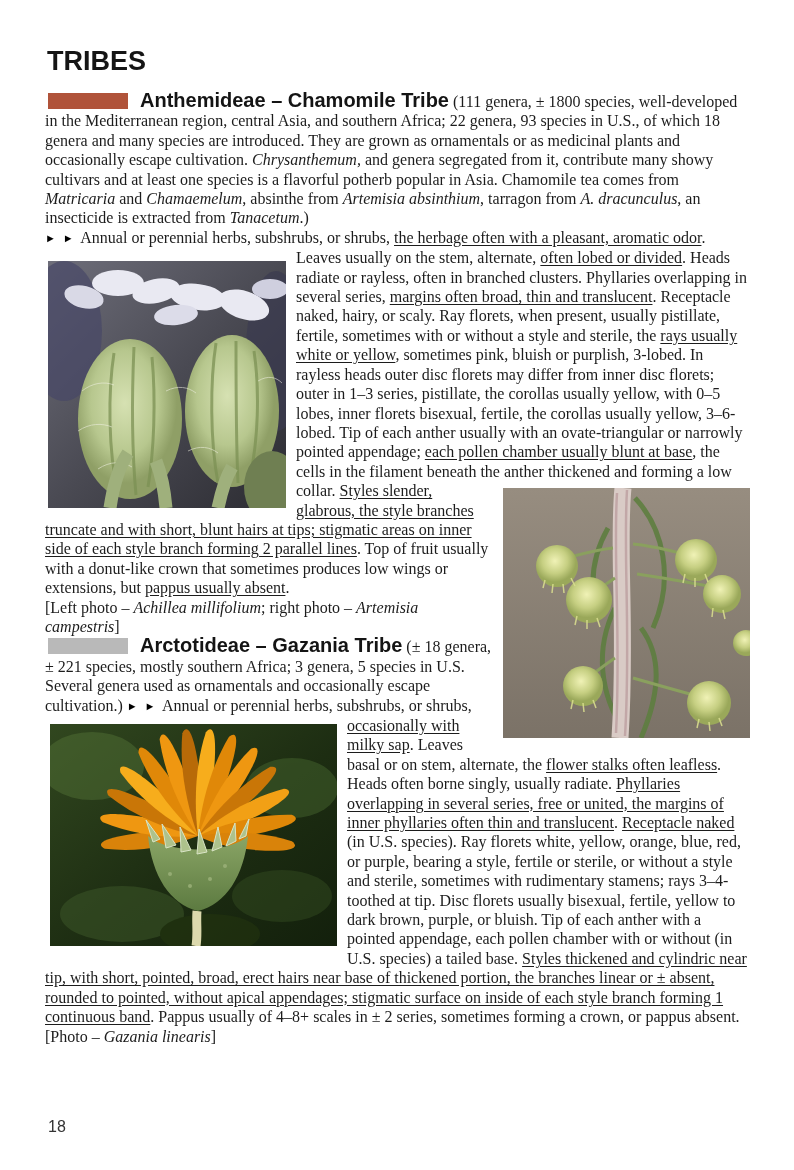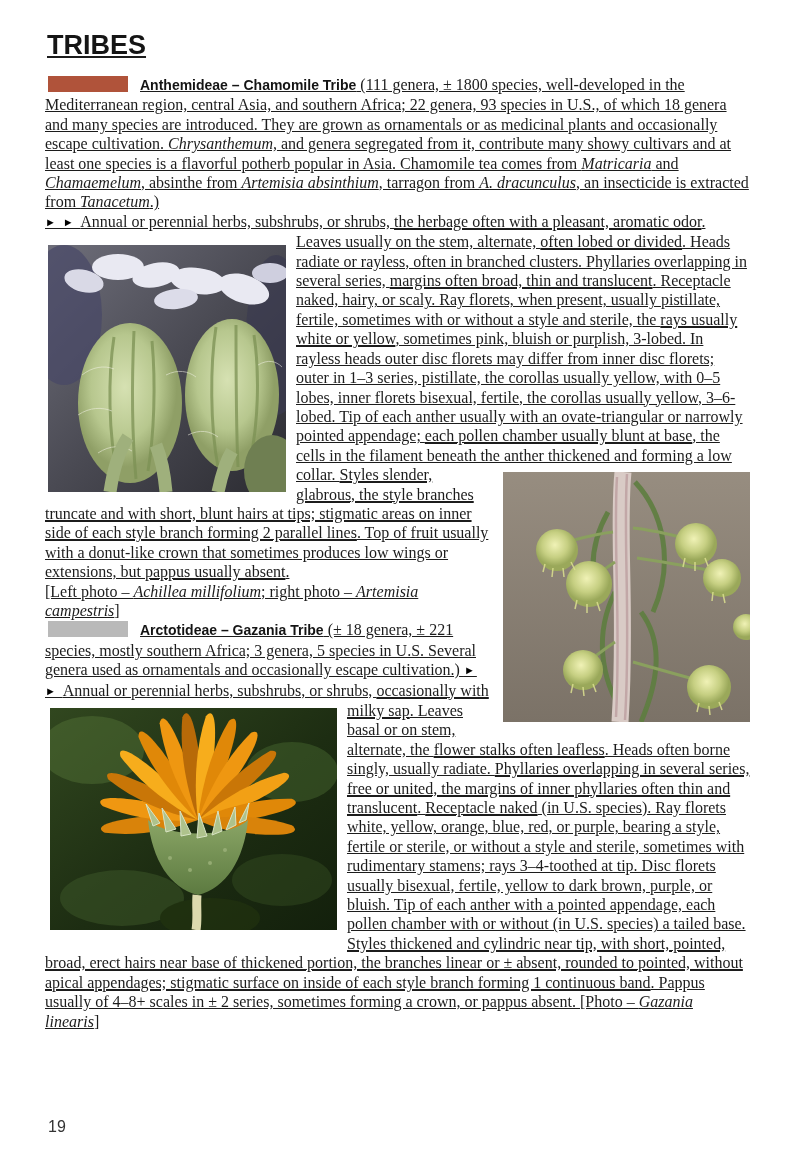--- a/index.html
+++ b/index.html
@@ -4,21 +4,21 @@
 <style>
   html,body { margin:0; padding:0; }
   body {
     width:794px; height:1170px;
     background:#ffffff;
     position:relative;
     overflow:hidden;
     font-family:"Liberation Serif", serif;
     color:#1c1c1c;
   }
-  .page { padding:30px 44px 0 45px; box-sizing:border-box;text-decoration:underline; }
+  .page { padding:46px 44px 0 45px; box-sizing:border-box; }
   h1.page-title {
     font-family:"Liberation Sans", sans-serif;
     font-weight:bold;
     font-size:27px;
     line-height:30px;
     margin:0 0 15px 2px;
     color:#151515;
     letter-spacing:0px;
   }
   .flow {
@@ -26,21 +26,21 @@
     line-height:19.4px;
     text-align:left;
     margin:0;
   }
   .tribe2 { }
   .seg-i { font-style:italic; }
   .seg-u { text-decoration:underline; text-underline-offset:2px; }
   .seg-b {
     font-family:"Liberation Sans", sans-serif;
     font-weight:bold;
-    font-size:14px;
+    font-size:20px;
     color:#141414;
   }
   .seg-arrows { font-size:11px; letter-spacing:2px; vertical-align:1px; color:#000; }
   .swatch {
     display:inline-block;
     width:80px; height:16px;
     margin:0 12px 0 3px;
     vertical-align:-2px;
   }
   
@@ -253,15 +253,15 @@
       <g fill="#9db37b" opacity="0.8">
         <circle cx="120" cy="150" r="2"></circle>
           <circle cx="140" cy="162" r="2"></circle>
           <circle cx="160" cy="155" r="2"></circle>
           <circle cx="175" cy="142" r="2"></circle>
       </g>
       <path d="M147,187 C146,198 148,210 146,222" stroke="#dcd9ad" stroke-width="9" fill="none"></path>
     </svg>
   <span class="swatch" style="background: rgb(185, 185, 185);"></span><span class="seg-b">Arctotideae – Gazania Tribe</span><span> (± 18 genera, ± 221 species, mostly southern Africa; 3 genera, 5 species in U.S. Several genera used as ornamentals and occasionally escape cultivation.) </span><span class="seg-arrows">► ► </span><span>Annual or perennial herbs, subshrubs, or shrubs, </span><span class="seg-u">occasionally with milky sap</span><span>. Leaves basal or on stem, alternate, the </span><span class="seg-u">flower stalks often leafless</span><span>. Heads often borne singly, usually radiate. </span><span class="seg-u">Phyllaries overlapping in several series, free or united, the margins of inner phyllaries often thin and translucent</span><span>. </span><span class="seg-u">Receptacle naked</span><span> (in U.S. species). Ray florets white, yellow, orange, blue, red, or purple, bearing a style, fertile or sterile, or without a style and sterile, sometimes with rudimentary stamens; rays 3–4-toothed at tip. Disc florets usually bisexual, fertile, yellow to dark brown, purple, or bluish. Tip of each anther with a pointed appendage, each pollen chamber with or without (in U.S. species) a tailed base. </span><span class="seg-u">Styles thickened and cylindric near tip, with short, pointed, broad, erect hairs near base of thickened portion, the branches linear or ± absent, rounded to pointed, without apical appendages; stigmatic surface on inside of each style branch forming 1 continuous band</span><span>. Pappus usually of 4–8+ scales in ± 2 series, sometimes forming a crown, or pappus absent. [Photo – </span><span class="seg-i">Gazania linearis</span><span>]</span></p>
 
-  <div class="page-number">19</div>
+  <div class="page-number">18</div>
 
 </div>
 
 </body></html>

